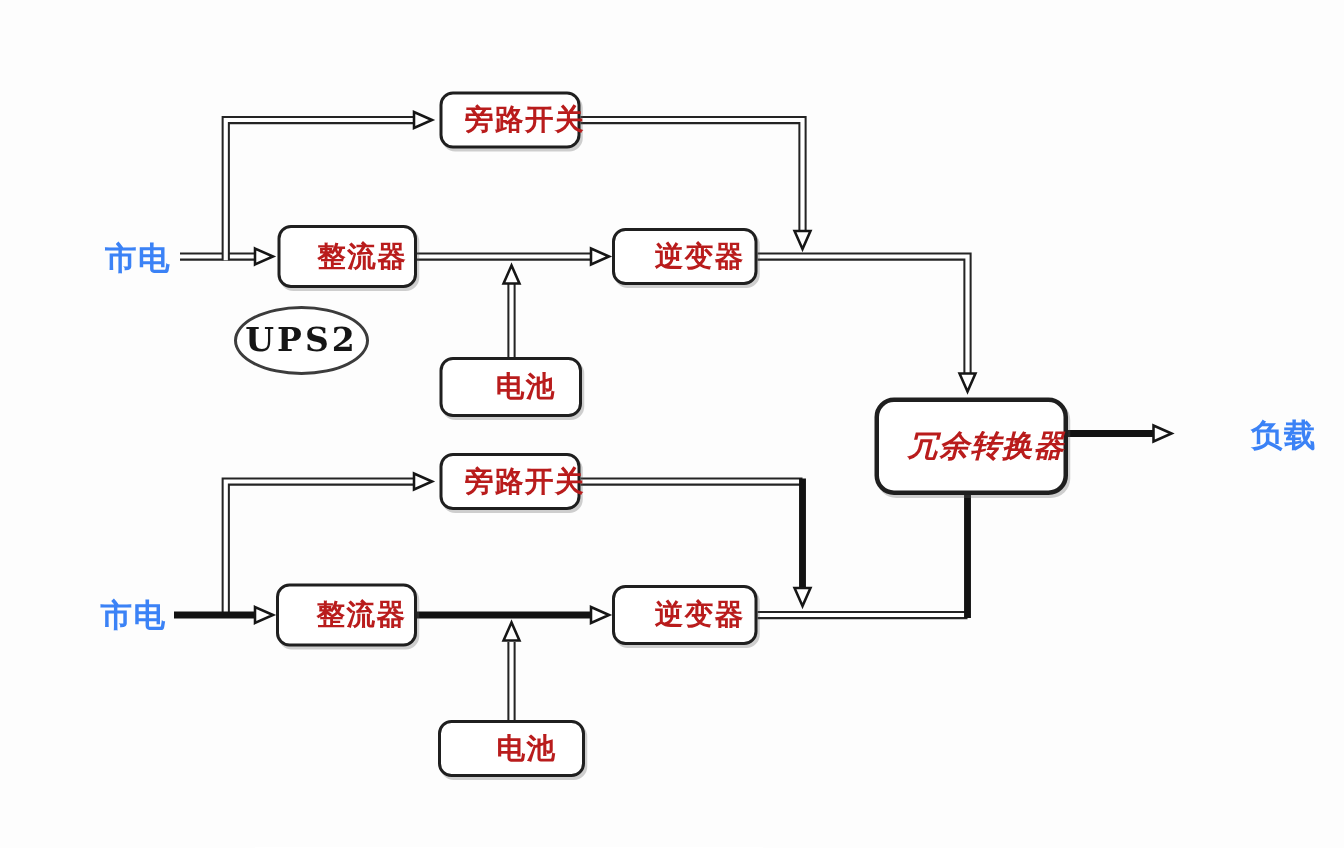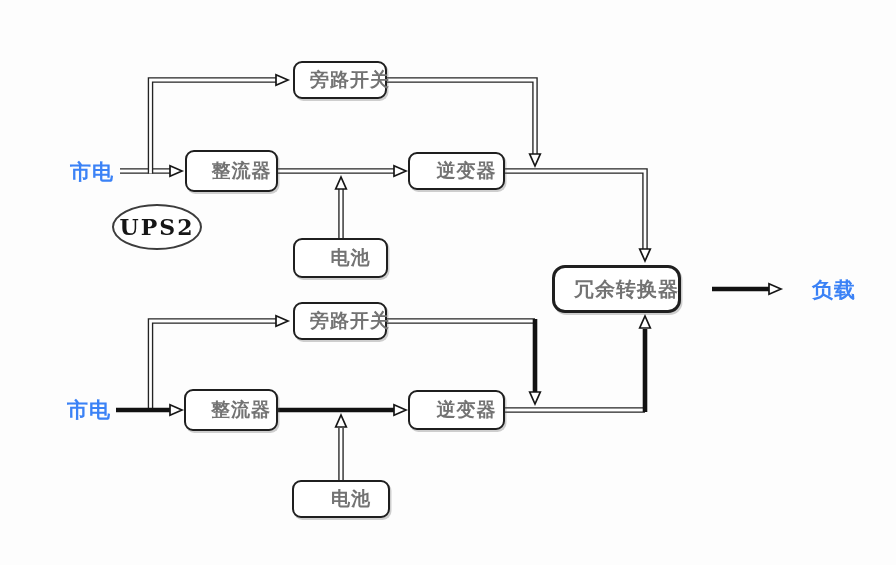--- a/index.html
+++ b/index.html
@@ -8,31 +8,32 @@
     font-family:"Liberation Sans","DejaVu Sans",sans-serif;
   }
   #wires{position:absolute;left:0;top:0;width:896px;height:565px;}
   .dbl-outer{stroke:#242424;stroke-width:5.5;fill:none;}
   .dbl-inner{stroke:#ffffff;stroke-width:2.8;fill:none;}
   .thick{stroke:#121212;stroke-width:4.6;fill:none;}
   .ah{fill:#ffffff;stroke:#161616;stroke-width:1.7;}
   .node{
     position:absolute;display:flex;align-items:center;justify-content:center;
     background:#ffffff;border:2.5px solid #1f1f1f;border-radius:9px;
-    font-weight:700;font-size:19px;color:#737373;letter-spacing:1px;
+    font-weight:700;font-size:19px;color:#b91c1c;letter-spacing:1px;
     box-shadow:1.5px 2px 0 rgba(100,100,100,.30);
     box-sizing:border-box;white-space:nowrap;padding-left:20px;
   }
   .node.big{border-width:3px;border-radius:13px;font-size:20px;}
   .unit{
     position:absolute;display:flex;align-items:center;justify-content:center;
     background:#ffffff;border:2px solid #3c3c3c;border-radius:50%;
     font-family:"DejaVu Serif","Liberation Serif",serif;
     font-weight:700;font-size:22px;color:#161616;letter-spacing:2px;
     box-sizing:border-box;
+    margin-left:44px;
   }
   .flabel{
     position:absolute;display:flex;align-items:center;justify-content:center;
     font-weight:700;font-size:21px;color:#3b82f6;letter-spacing:1px;white-space:nowrap;
   }
 </style>
 </head>
 <body>
 
 <div id="canvas">
@@ -108,16 +109,16 @@
   <div class="node" style="left:408px;top:152px;width:97px;height:38px;">逆变器</div>
   <div class="node" style="left:293px;top:238px;width:95px;height:40px;">电池</div>
   <div class="unit" style="left:112px;top:204px;width:90px;height:46px;">UPS2</div>
 
   <div class="flabel" style="left:63px;top:397px;width:52px;height:25px;">市电</div>
   <div class="node" style="left:293px;top:302px;width:94px;height:38px;">旁路开关</div>
   <div class="node" style="left:184px;top:389px;width:94px;height:42px;">整流器</div>
   <div class="node" style="left:408px;top:390px;width:97px;height:40px;">逆变器</div>
   <div class="node" style="left:292px;top:480px;width:98px;height:38px;">电池</div>
 
-  <div class="node big" style="left:552px;top:265px;width:129px;height:48px;">冗余转换器</div>
-  <div class="flabel" style="left:810px;top:277px;width:48px;height:25px;">负载</div>
+  <div class="node big" style="left:583px;top:265px;width:129px;height:65px;font-style:italic;">冗余转换器</div>
+  <div class="flabel" style="left:832px;top:277px;width:48px;height:25px;">负载</div>
 
 </div>
 
 </body></html>

